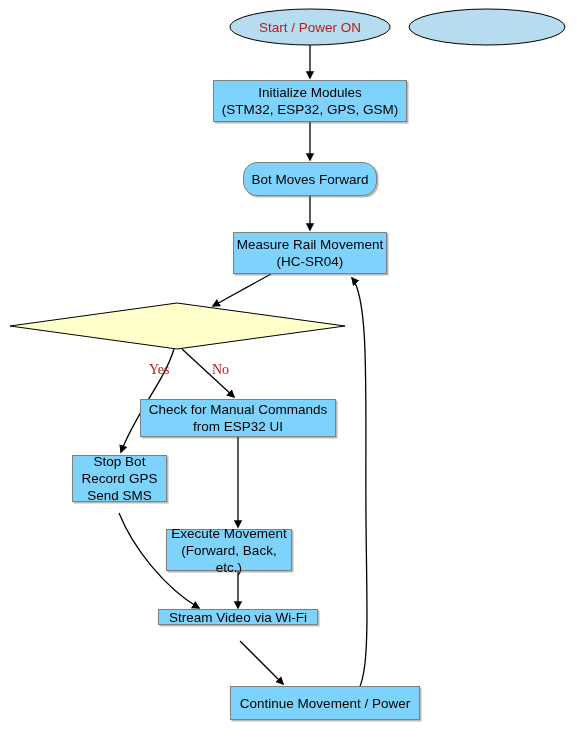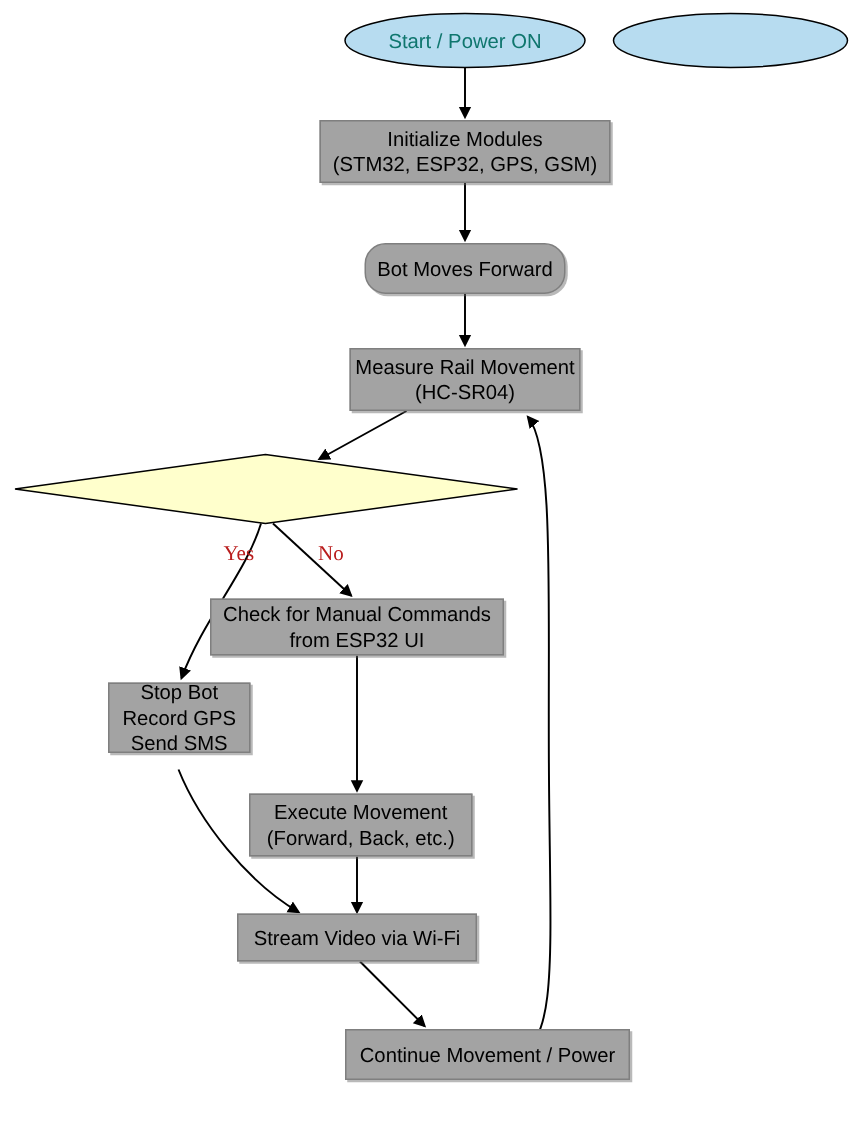--- a/index.html
+++ b/index.html
@@ -29,26 +29,26 @@
     align-items: center;
     justify-content: center;
     text-align: center;
     color: #000000;
     font-family: "Liberation Sans", sans-serif;
     font-size: 13.5px;
     line-height: 17px;
     z-index: 2;
   }
   .node.process {
-    background: #a3a3a3;
+    background: #7dd3fc;
     border: 1px solid #7f7f7f;
     box-shadow: 1.5px 1.5px 0 rgba(100,100,100,0.45);
   }
   .node.terminator {
-    color: #0f766e;
+    color: #b91c1c;
   }
   .term-label {
     position: absolute;
     left: 0;
     top: 0;
     width: 100%;
     height: 100%;
     display: flex;
     align-items: center;
     justify-content: center;
@@ -143,26 +143,26 @@
     <span class="nwrap">Check for Manual Commands
 from ESP32 UI</span>
   </div>
 
   <div class="node process" style="left:72px; top:455px; width:95px; height:47px;">
     <span class="nwrap">Stop Bot
 Record GPS
 Send SMS</span>
   </div>
 
-  <div class="node process" style="left:166px; top:529px; width:149px; height:42px;">
+  <div class="node process" style="left:166px; top:529px; width:126px; height:42px;">
     <span class="nwrap">Execute Movement
 (Forward, Back, etc.)</span>
   </div>
 
-  <div class="node process" style="left:158px; top:609px; width:160px; height:32px;">
+  <div class="node process" style="left:158px; top:609px; width:160px; height:16px;">
     <span class="nwrap">Stream Video via Wi-Fi</span>
   </div>
 
   <div class="node process" style="left:230px; top:686px; width:190px; height:34px;">
     <span class="nwrap">Continue Movement / Power</span>
   </div>
 
   <span class="edge-label" style="left:149px; top:362px;">Yes</span>
 
   <span class="edge-label" style="left:212px; top:362px;">No</span>

